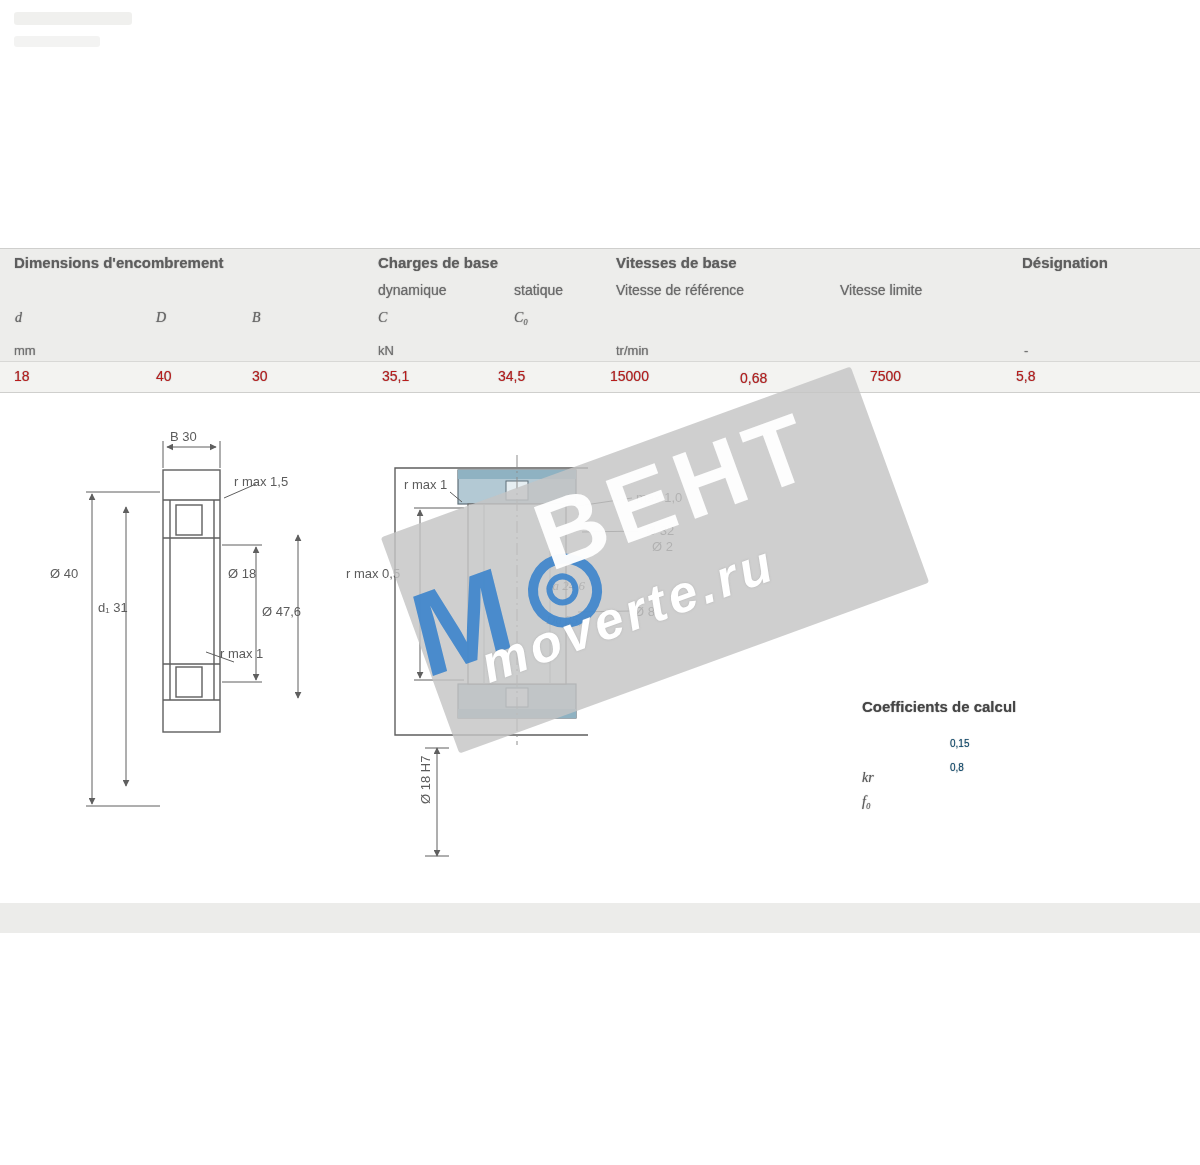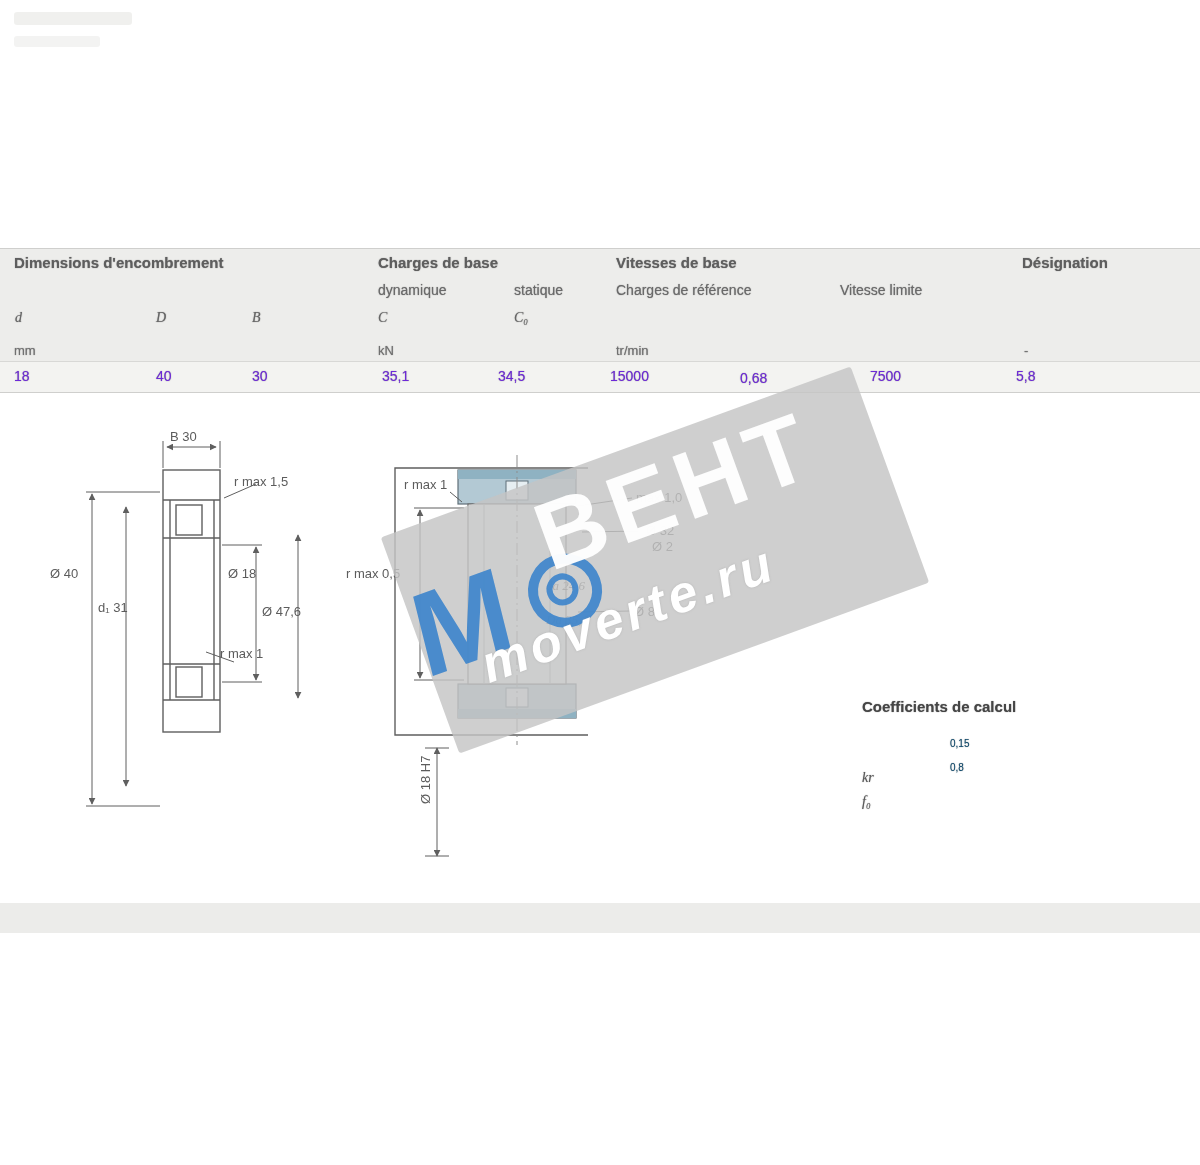--- a/index.html
+++ b/index.html
@@ -10,21 +10,21 @@
   .band-header{left:0;top:248px;width:1200px;height:114px;background:#ededeb;z-index:1;}
   .band-row{left:0;top:362px;width:1200px;height:31px;background:#f3f3f1;z-index:1;}
   .rule{height:1px;background:#cfcfcd;z-index:2;}
   .band-bottom{left:0;top:903px;width:1200px;height:30px;background:#ececea;z-index:1;}
   
   .blurry{text-shadow:0 0 1.1px rgba(110,110,110,.85);}
   .th{font-weight:bold;font-size:15px;color:#5e5e5e;z-index:6;white-space:nowrap;}
   .sub{font-size:14px;color:#6a6a6a;z-index:6;white-space:nowrap;}
   .sym{font-size:14px;font-style:italic;font-family:"Liberation Serif",serif;color:#666;z-index:6;}
   .unit{font-size:13px;color:#707070;z-index:6;}
-  .val{font-size:14px;color:#6d28d9;z-index:7;white-space:nowrap;}
+  .val{font-size:14px;color:#b91c1c;z-index:7;white-space:nowrap;}
   
   .faint1{left:14px;top:12px;width:118px;height:13px;background:#e9e9e7;border-radius:3px;opacity:.7;z-index:1;}
   .faint2{left:14px;top:36px;width:86px;height:11px;background:#ebebe9;border-radius:3px;opacity:.6;z-index:1;}
   
   #drawsvg{left:0;top:0;z-index:3;}
   .dlab{font-size:13px;fill:#5c5c5c;font-family:"Liberation Sans",sans-serif;}
   .dlab-i{font-size:13px;fill:#5c5c5c;font-style:italic;font-family:"Liberation Serif",serif;}
   
   .fact-title{left:862px;top:698px;font-weight:bold;font-size:15px;color:#454545;z-index:6;}
   .fact-sym{font-size:14px;font-style:italic;font-family:"Liberation Serif",serif;color:#5a5a5a;z-index:6;margin-top:32px;}
@@ -57,21 +57,21 @@
   <div class="abs rule" style="left:0;top:392px;width:1200px;"></div>
   <div class="abs band-bottom"></div>
 
   <span class="abs th blurry" style="left:14px;top:254px;">Dimensions d'encombrement</span>
   <span class="abs th blurry" style="left:378px;top:254px;">Charges de base</span>
   <span class="abs th blurry" style="left:616px;top:254px;">Vitesses de base</span>
   <span class="abs th blurry" style="left:1022px;top:254px;">Désignation</span>
 
   <span class="abs sub blurry" style="left:378px;top:282px;">dynamique</span>
   <span class="abs sub blurry" style="left:514px;top:282px;">statique</span>
-  <span class="abs sub blurry" style="left:616px;top:282px;">Charges de référence</span>
+  <span class="abs sub blurry" style="left:616px;top:282px;">Vitesse de référence</span>
   <span class="abs sub blurry" style="left:840px;top:282px;">Vitesse limite</span>
 
   <span class="abs sym blurry" style="left:15px;top:310px;">d</span>
   <span class="abs sym blurry" style="left:156px;top:310px;">D</span>
   <span class="abs sym blurry" style="left:252px;top:310px;">B</span>
   <span class="abs sym blurry" style="left:378px;top:310px;">C</span>
   <span class="abs sym blurry" style="left:514px;top:310px;">C₀</span>
 
   <span class="abs unit blurry" style="left:14px;top:343px;">mm</span>
   <span class="abs unit blurry" style="left:378px;top:343px;">kN</span>

